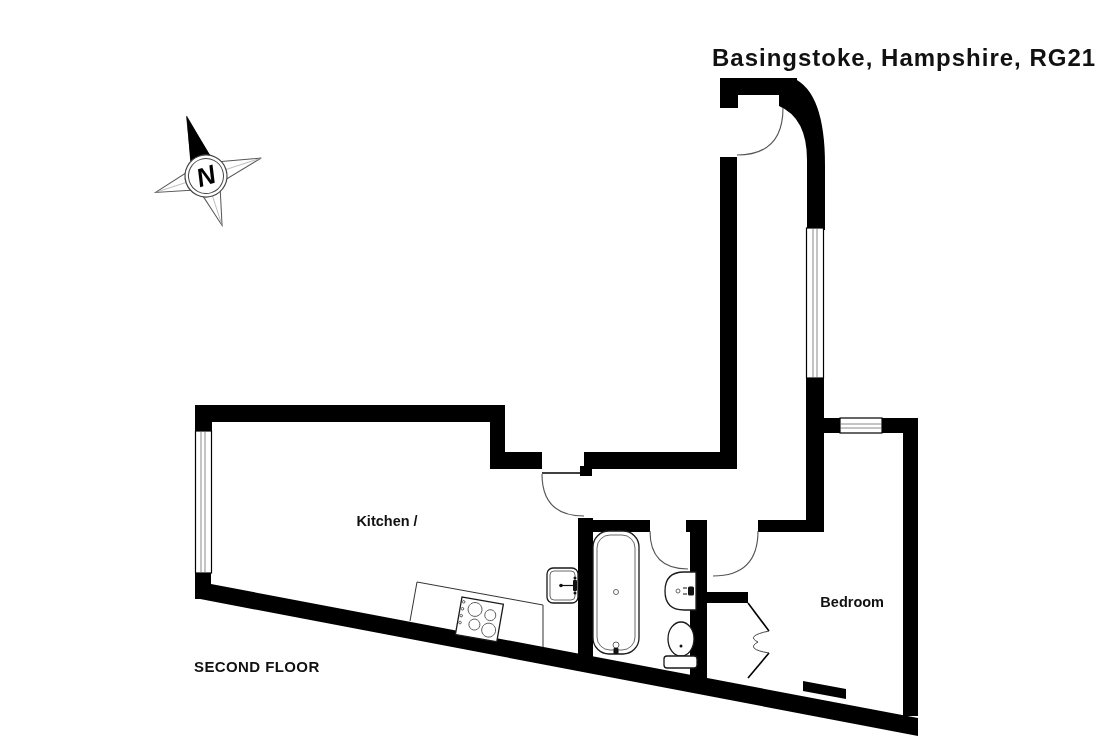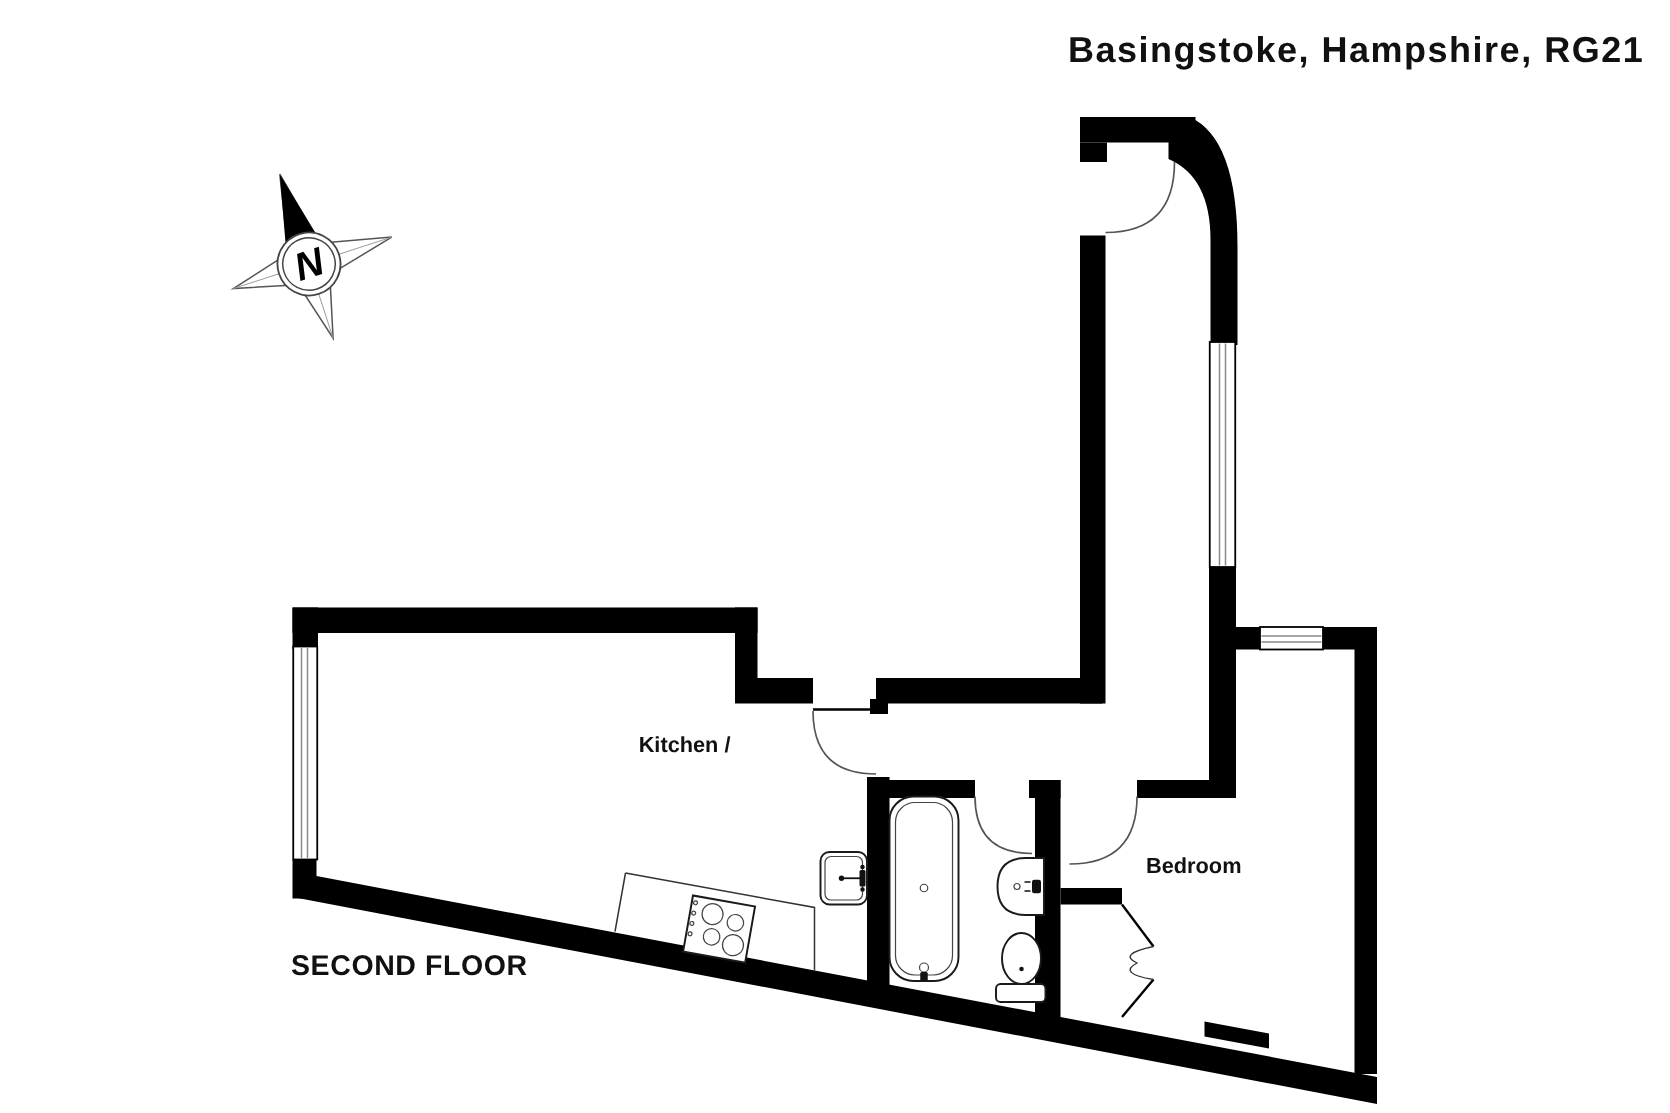--- a/index.html
+++ b/index.html
@@ -1,24 +1,24 @@
 <!DOCTYPE html>
 <html><head>
 <meta charset="utf-8">
 <style>
   html,body{margin:0;padding:0;background:#fff;}
   #stage{
     position:relative;width:1113px;height:742px;background:#fff;
     overflow:hidden;font-family:"Liberation Sans",sans-serif;color:#000;
   }
-  .lbl{position:absolute;font-weight:bold;color:#111;}
+  .lbl{position:absolute;font-weight:bold;color:#111;margin-top:24px;}
   #title{left:712px;top:20px;font-size:24px;letter-spacing:1px;white-space:nowrap;}
-  #kitchen-label{left:287px;top:487px;width:200px;text-align:right;font-size:14.5px;line-height:20px;}
-  #bedroom-label{left:764px;top:570px;width:120px;text-align:left;font-size:14.5px;}
-  #floor-label{left:194px;top:634px;font-size:19px;letter-spacing:0.4px;}
+  #kitchen-label{left:287px;top:487px;width:200px;text-align:center;font-size:14.5px;line-height:20px;}
+  #bedroom-label{left:764px;top:570px;width:120px;text-align:right;font-size:14.5px;}
+  #floor-label{left:194px;top:634px;font-size:15px;letter-spacing:0.4px;}
   svg{position:absolute;left:0;top:0;}
   .fix{fill:#fff;stroke:#1a1a1a;stroke-width:1.3;}
   .thin{fill:none;stroke:#444;stroke-width:0.8;}
   .arc{fill:none;stroke:#555;stroke-width:1.1;}
   .winline{stroke:#8a8a8a;stroke-width:1;}
 </style>
 </head>
 <body>
 
 <div id="stage">

